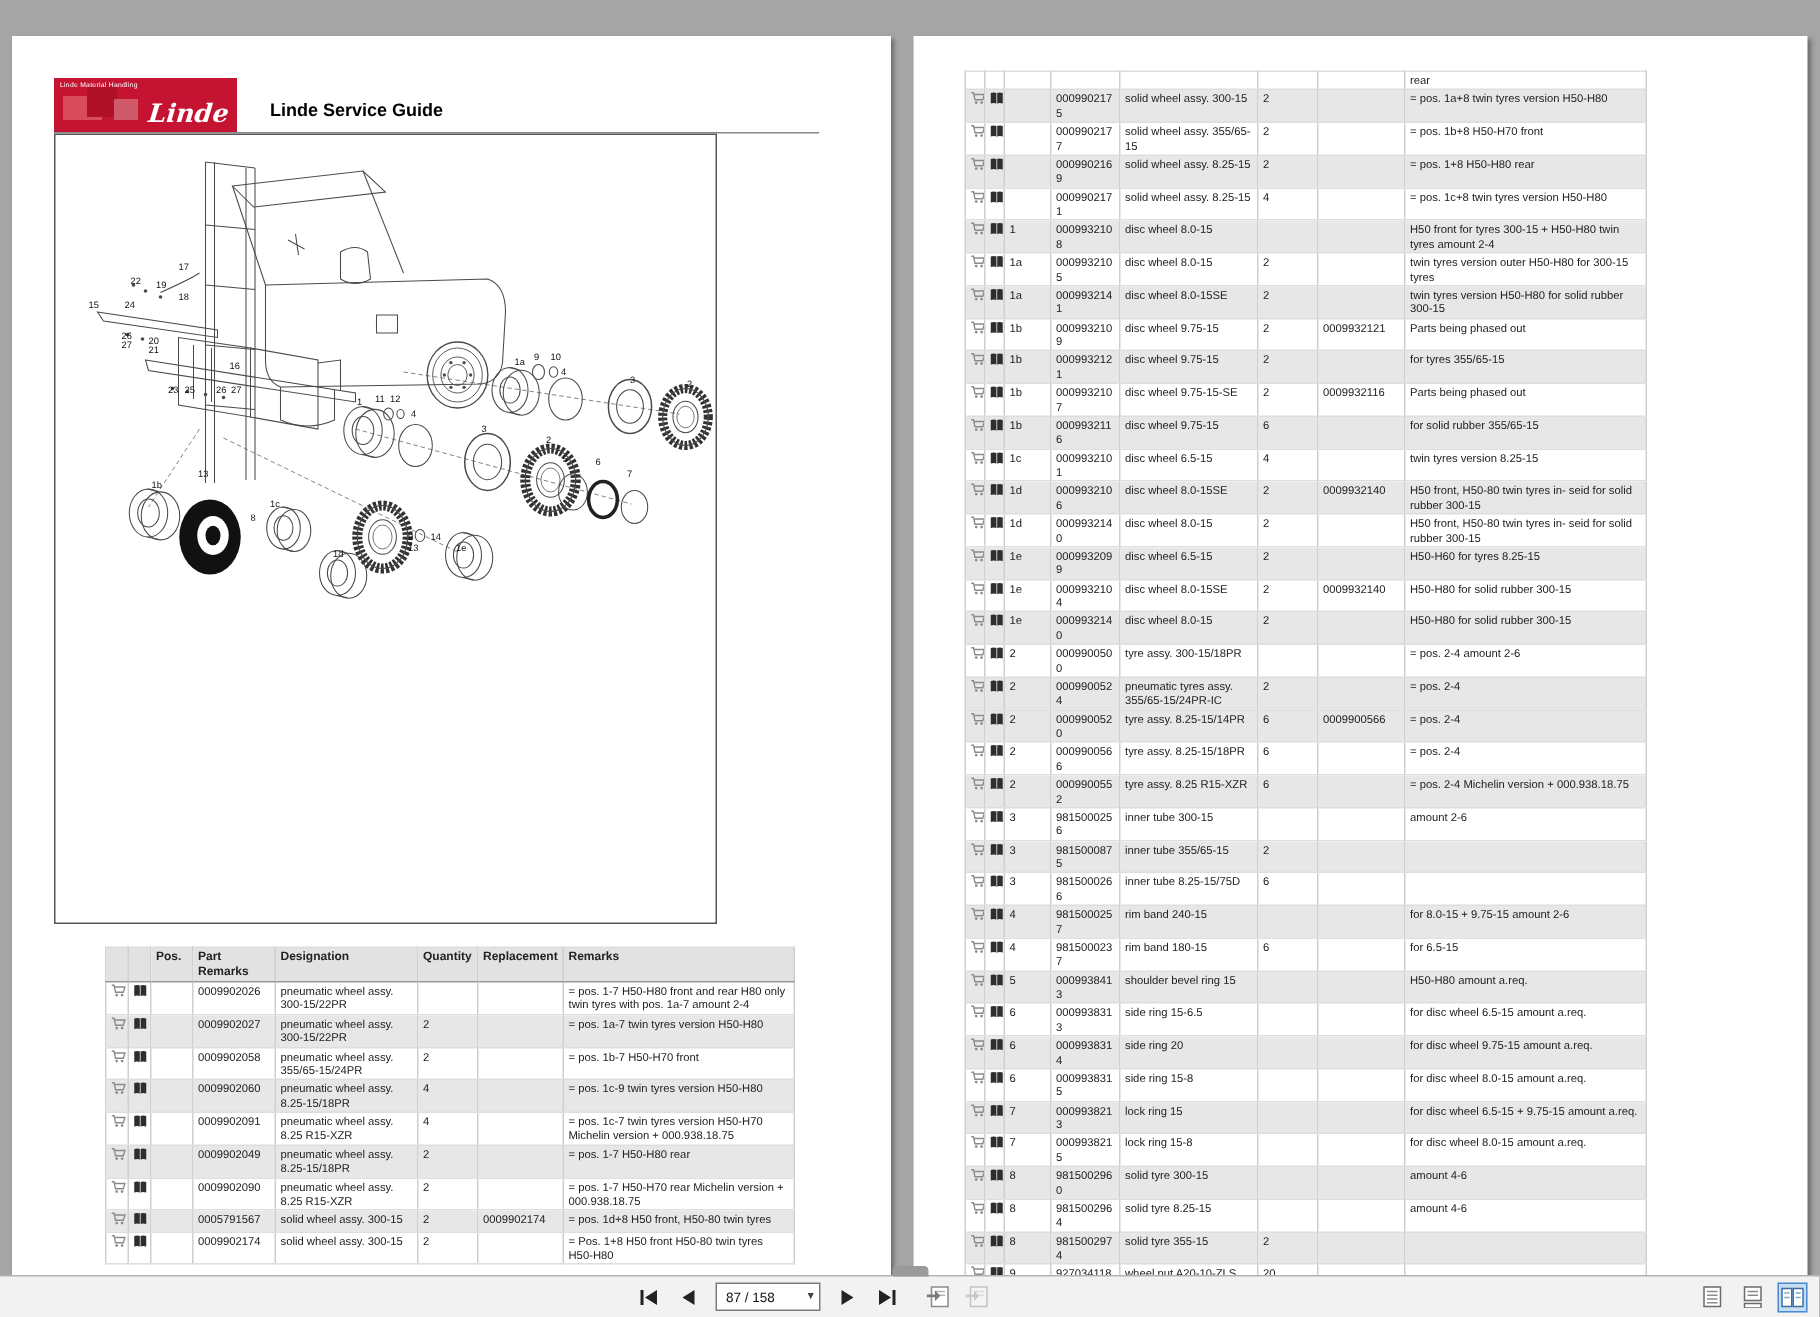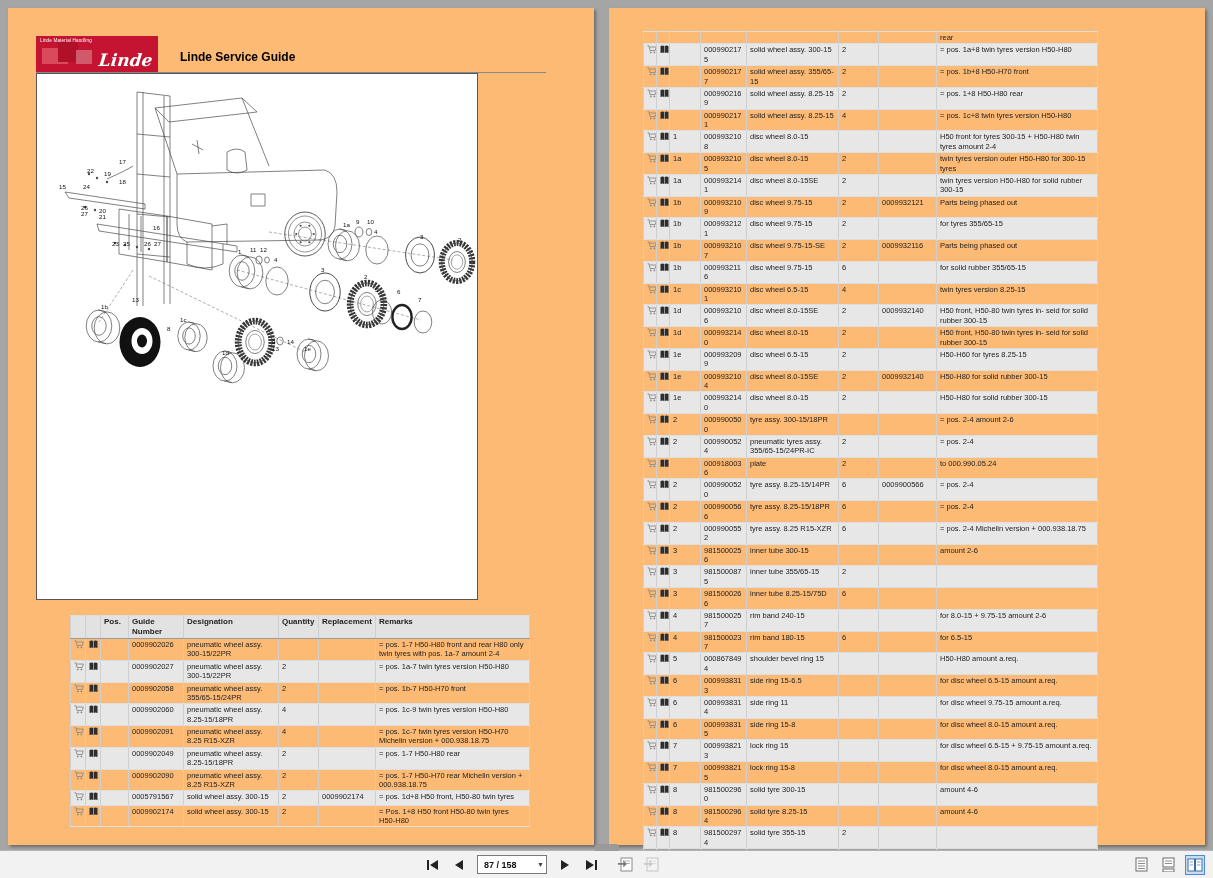--- a/index.html
+++ b/index.html
@@ -1,18 +1,18 @@
 <!DOCTYPE html>
 <html><head>
 <meta charset="utf-8">
 <style>
   html,body{margin:0;padding:0;width:1213px;height:878px;overflow:hidden;
     font-family:"Liberation Sans",sans-serif;background:#a5a5a5;}
   .stage{position:relative;width:1213px;height:878px;}
-  .page{position:absolute;top:8px;background:#fdba74;box-shadow:2px 2px 3px rgba(0,0,0,.35);}
+  .page{position:absolute;top:24px;background:#ffffff;box-shadow:2px 2px 3px rgba(0,0,0,.35);}
   .page-left{left:8px;width:586px;height:837px;}
   .page-right{left:609px;width:596px;height:837px;}
 
   
   .lp-header{position:absolute;left:28px;top:28px;height:36px;right:48px;}
   .logo{position:absolute;left:0;top:0;width:122px;height:36px;background:#c41432;overflow:hidden;}
   .logo .sq1{position:absolute;left:6px;top:12px;width:26px;height:16px;background:#d84a5c;}
   .logo .sq2{position:absolute;left:22px;top:6px;width:20px;height:20px;background:#b01028;}
   .logo .sq3{position:absolute;left:40px;top:14px;width:16px;height:14px;background:#d05a6a;}
   .logo-small{position:absolute;left:4px;top:2px;color:#fff;font-size:4.5px;letter-spacing:.2px;}
@@ -40,21 +40,21 @@
 
   
   .toolbar{position:absolute;left:0;bottom:0;width:1213px;height:27px;background:#f2f2f2;
     border-top:1px solid #b3b3b3;}
   .toolbar-tab{position:absolute;left:50%;top:-7px;transform:translateX(-50%);width:24px;height:7px;
     background:#9a9a9a;border-radius:3px 3px 0 0;}
   .nav-group{position:absolute;left:425px;top:0;height:27px;display:flex;align-items:center;gap:10px;}
   .nav-btn{width:16px;height:16px;display:flex;align-items:center;justify-content:center;cursor:pointer;}
   .page-combo{display:flex;align-items:center;width:68px;height:17px;background:#fff;
     border:1px solid #7a7a7a;font-size:9px;color:#111;cursor:text;}
-  .page-combo .val{flex:1;padding-left:6px;font-weight:bold;}
+  .page-combo .val{flex:1;padding-left:6px;}
   .page-combo .caret{width:11px;height:100%;display:flex;align-items:center;justify-content:center;
     color:#444;font-size:7px;cursor:pointer;}
   .view-group{position:absolute;right:8px;top:0;height:27px;display:flex;align-items:center;gap:7px;}
   .vm{width:18px;height:18px;display:flex;align-items:center;justify-content:center;cursor:pointer;border:1px solid transparent;}
   .vm.selected{background:#c9ddf2;border:1px solid #4b8bd4;}
 </style>
 </head>
 <body>
 
 <div class="stage">
@@ -225,21 +225,21 @@
         <col style="width:95px">
           <col style="width:40px">
           <col style="width:57px">
           <col style="width:154px">
       </colgroup>
       <thead>
           <tr>
             <th></th>
             <th></th>
             <th>Pos.</th>
-            <th>Guide Number</th>
+            <th>Part Remarks</th>
             <th>Designation</th>
             <th>Quantity</th>
             <th>Replacement</th>
             <th>Remarks</th>
           </tr>
         </thead>
       <tbody>
           <tr>
             <td class="c-icon cell-cart"><span class="icon-btn"><svg width="10" height="9" viewBox="0 0 10 9">
                   <path d="M0.5 0.8 H2 L3 5.5 H8.2 L9.3 2 H2.4" fill="none" stroke="#8a8a8a" stroke-width="0.9"></path>
@@ -736,37 +736,20 @@
                   <path d="M0.5 1 Q2.4 0.2 4.5 1 Q6.6 0.2 8.5 1 V8 Q6.6 7.2 4.5 8 Q2.4 7.2 0.5 8 Z" fill="#2e2e2e"></path>
                   <line x1="4.5" y1="1" x2="4.5" y2="8" stroke="#fff" stroke-width="0.5"></line>
                 </svg></span></td>
             <td class="c-pos">2</td>
             <td class="c-part">0009900524</td>
             <td class="c-des">pneumatic tyres assy. 355/65-15/24PR-IC</td>
             <td class="c-qty">2</td>
             <td class="c-rep"></td>
             <td class="c-rem">= pos. 2-4</td>
           </tr>
-          <tr>
-            <td class="c-icon cell-cart"><span class="icon-btn"><svg width="10" height="9" viewBox="0 0 10 9">
-                  <path d="M0.5 0.8 H2 L3 5.5 H8.2 L9.3 2 H2.4" fill="none" stroke="#8a8a8a" stroke-width="0.9"></path>
-                  <circle cx="3.8" cy="7.4" r="0.9" fill="#8a8a8a"></circle>
-                  <circle cx="7.4" cy="7.4" r="0.9" fill="#8a8a8a"></circle>
-                </svg></span></td>
-            <td class="c-icon cell-book"><span class="icon-btn"><svg width="9" height="9" viewBox="0 0 9 9">
-                  <path d="M0.5 1 Q2.4 0.2 4.5 1 Q6.6 0.2 8.5 1 V8 Q6.6 7.2 4.5 8 Q2.4 7.2 0.5 8 Z" fill="#2e2e2e"></path>
-                  <line x1="4.5" y1="1" x2="4.5" y2="8" stroke="#fff" stroke-width="0.5"></line>
-                </svg></span></td>
-            <td class="c-pos"></td>
-            <td class="c-part">0009180036</td>
-            <td class="c-des">plate</td>
-            <td class="c-qty">2</td>
-            <td class="c-rep"></td>
-            <td class="c-rem">to 000.990.05.24</td>
-          </tr>
           <tr class="shade">
             <td class="c-icon cell-cart"><span class="icon-btn"><svg width="10" height="9" viewBox="0 0 10 9">
                   <path d="M0.5 0.8 H2 L3 5.5 H8.2 L9.3 2 H2.4" fill="none" stroke="#8a8a8a" stroke-width="0.9"></path>
                   <circle cx="3.8" cy="7.4" r="0.9" fill="#8a8a8a"></circle>
                   <circle cx="7.4" cy="7.4" r="0.9" fill="#8a8a8a"></circle>
                 </svg></span></td>
             <td class="c-icon cell-book"><span class="icon-btn"><svg width="9" height="9" viewBox="0 0 9 9">
                   <path d="M0.5 1 Q2.4 0.2 4.5 1 Q6.6 0.2 8.5 1 V8 Q6.6 7.2 4.5 8 Q2.4 7.2 0.5 8 Z" fill="#2e2e2e"></path>
                   <line x1="4.5" y1="1" x2="4.5" y2="8" stroke="#fff" stroke-width="0.5"></line>
                 </svg></span></td>
@@ -900,21 +883,21 @@
             <td class="c-icon cell-cart"><span class="icon-btn"><svg width="10" height="9" viewBox="0 0 10 9">
                   <path d="M0.5 0.8 H2 L3 5.5 H8.2 L9.3 2 H2.4" fill="none" stroke="#8a8a8a" stroke-width="0.9"></path>
                   <circle cx="3.8" cy="7.4" r="0.9" fill="#8a8a8a"></circle>
                   <circle cx="7.4" cy="7.4" r="0.9" fill="#8a8a8a"></circle>
                 </svg></span></td>
             <td class="c-icon cell-book"><span class="icon-btn"><svg width="9" height="9" viewBox="0 0 9 9">
                   <path d="M0.5 1 Q2.4 0.2 4.5 1 Q6.6 0.2 8.5 1 V8 Q6.6 7.2 4.5 8 Q2.4 7.2 0.5 8 Z" fill="#2e2e2e"></path>
                   <line x1="4.5" y1="1" x2="4.5" y2="8" stroke="#fff" stroke-width="0.5"></line>
                 </svg></span></td>
             <td class="c-pos">5</td>
-            <td class="c-part">0008678494</td>
+            <td class="c-part">0009938413</td>
             <td class="c-des">shoulder bevel ring 15</td>
             <td class="c-qty"></td>
             <td class="c-rep"></td>
             <td class="c-rem">H50-H80 amount a.req.</td>
           </tr>
           <tr>
             <td class="c-icon cell-cart"><span class="icon-btn"><svg width="10" height="9" viewBox="0 0 10 9">
                   <path d="M0.5 0.8 H2 L3 5.5 H8.2 L9.3 2 H2.4" fill="none" stroke="#8a8a8a" stroke-width="0.9"></path>
                   <circle cx="3.8" cy="7.4" r="0.9" fill="#8a8a8a"></circle>
                   <circle cx="7.4" cy="7.4" r="0.9" fill="#8a8a8a"></circle>
@@ -935,21 +918,21 @@
                   <path d="M0.5 0.8 H2 L3 5.5 H8.2 L9.3 2 H2.4" fill="none" stroke="#8a8a8a" stroke-width="0.9"></path>
                   <circle cx="3.8" cy="7.4" r="0.9" fill="#8a8a8a"></circle>
                   <circle cx="7.4" cy="7.4" r="0.9" fill="#8a8a8a"></circle>
                 </svg></span></td>
             <td class="c-icon cell-book"><span class="icon-btn"><svg width="9" height="9" viewBox="0 0 9 9">
                   <path d="M0.5 1 Q2.4 0.2 4.5 1 Q6.6 0.2 8.5 1 V8 Q6.6 7.2 4.5 8 Q2.4 7.2 0.5 8 Z" fill="#2e2e2e"></path>
                   <line x1="4.5" y1="1" x2="4.5" y2="8" stroke="#fff" stroke-width="0.5"></line>
                 </svg></span></td>
             <td class="c-pos">6</td>
             <td class="c-part">0009938314</td>
-            <td class="c-des">side ring 11</td>
+            <td class="c-des">side ring 20</td>
             <td class="c-qty"></td>
             <td class="c-rep"></td>
             <td class="c-rem">for disc wheel 9.75-15 amount a.req.</td>
           </tr>
           <tr>
             <td class="c-icon cell-cart"><span class="icon-btn"><svg width="10" height="9" viewBox="0 0 10 9">
                   <path d="M0.5 0.8 H2 L3 5.5 H8.2 L9.3 2 H2.4" fill="none" stroke="#8a8a8a" stroke-width="0.9"></path>
                   <circle cx="3.8" cy="7.4" r="0.9" fill="#8a8a8a"></circle>
                   <circle cx="7.4" cy="7.4" r="0.9" fill="#8a8a8a"></circle>
                 </svg></span></td>

